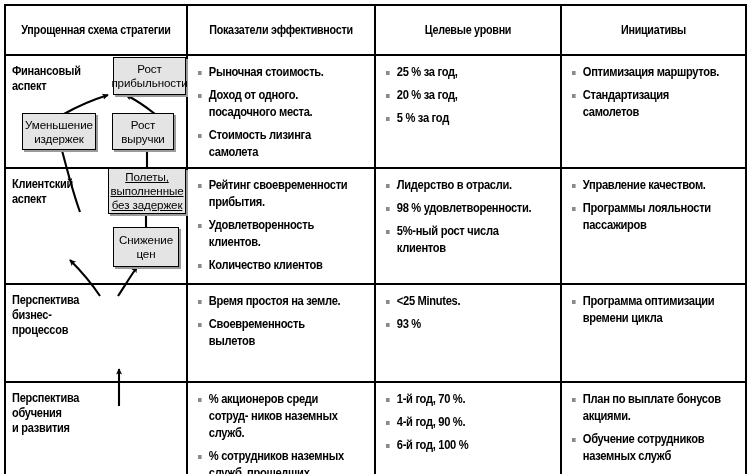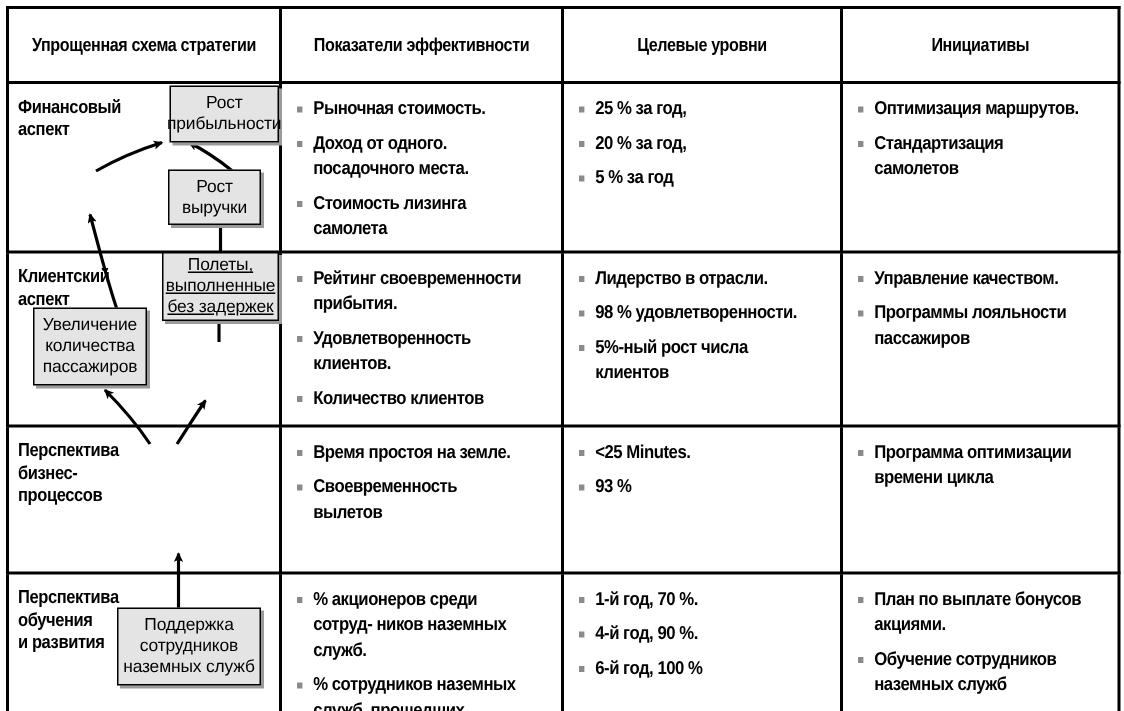--- a/index.html
+++ b/index.html
@@ -308,33 +308,31 @@
 
         <path d="M118,296 C124,287 130,277 137,267"></path>
 
         <path d="M119,406 L119,369"></path>
       </g>
     </svg>
 
     <div class="node" style="left:113px; top:57px; width:73px; height:38px;">Рост
 прибыльности</div>
 
+    <div class="node" style="left:22px; top:113px; width:74px; height:37px;">Уменьшение
+издержек</div>
 
     <div class="node" style="left:112px; top:113px; width:62px; height:37px;">Рост
 выручки</div>
 
     <div class="node" style="left:108px; top:168px; width:78px; height:46px;text-decoration:underline;">Полеты,
 выполненные
 без задержек</div>
 
-    <div class="node" style="left:22px; top:205px; width:76px; height:52px;">Увеличение
-количества
-пассажиров</div>
-
-
-
-    <div class="node" style="left:78px; top:405px; width:96px; height:52px;">Поддержка
-сотрудников
-наземных служб</div>
+
+    <div class="node" style="left:113px; top:227px; width:66px; height:40px;">Снижение
+цен</div>
+
+
 
   </div>
 
 </div>
 
 </body></html>

